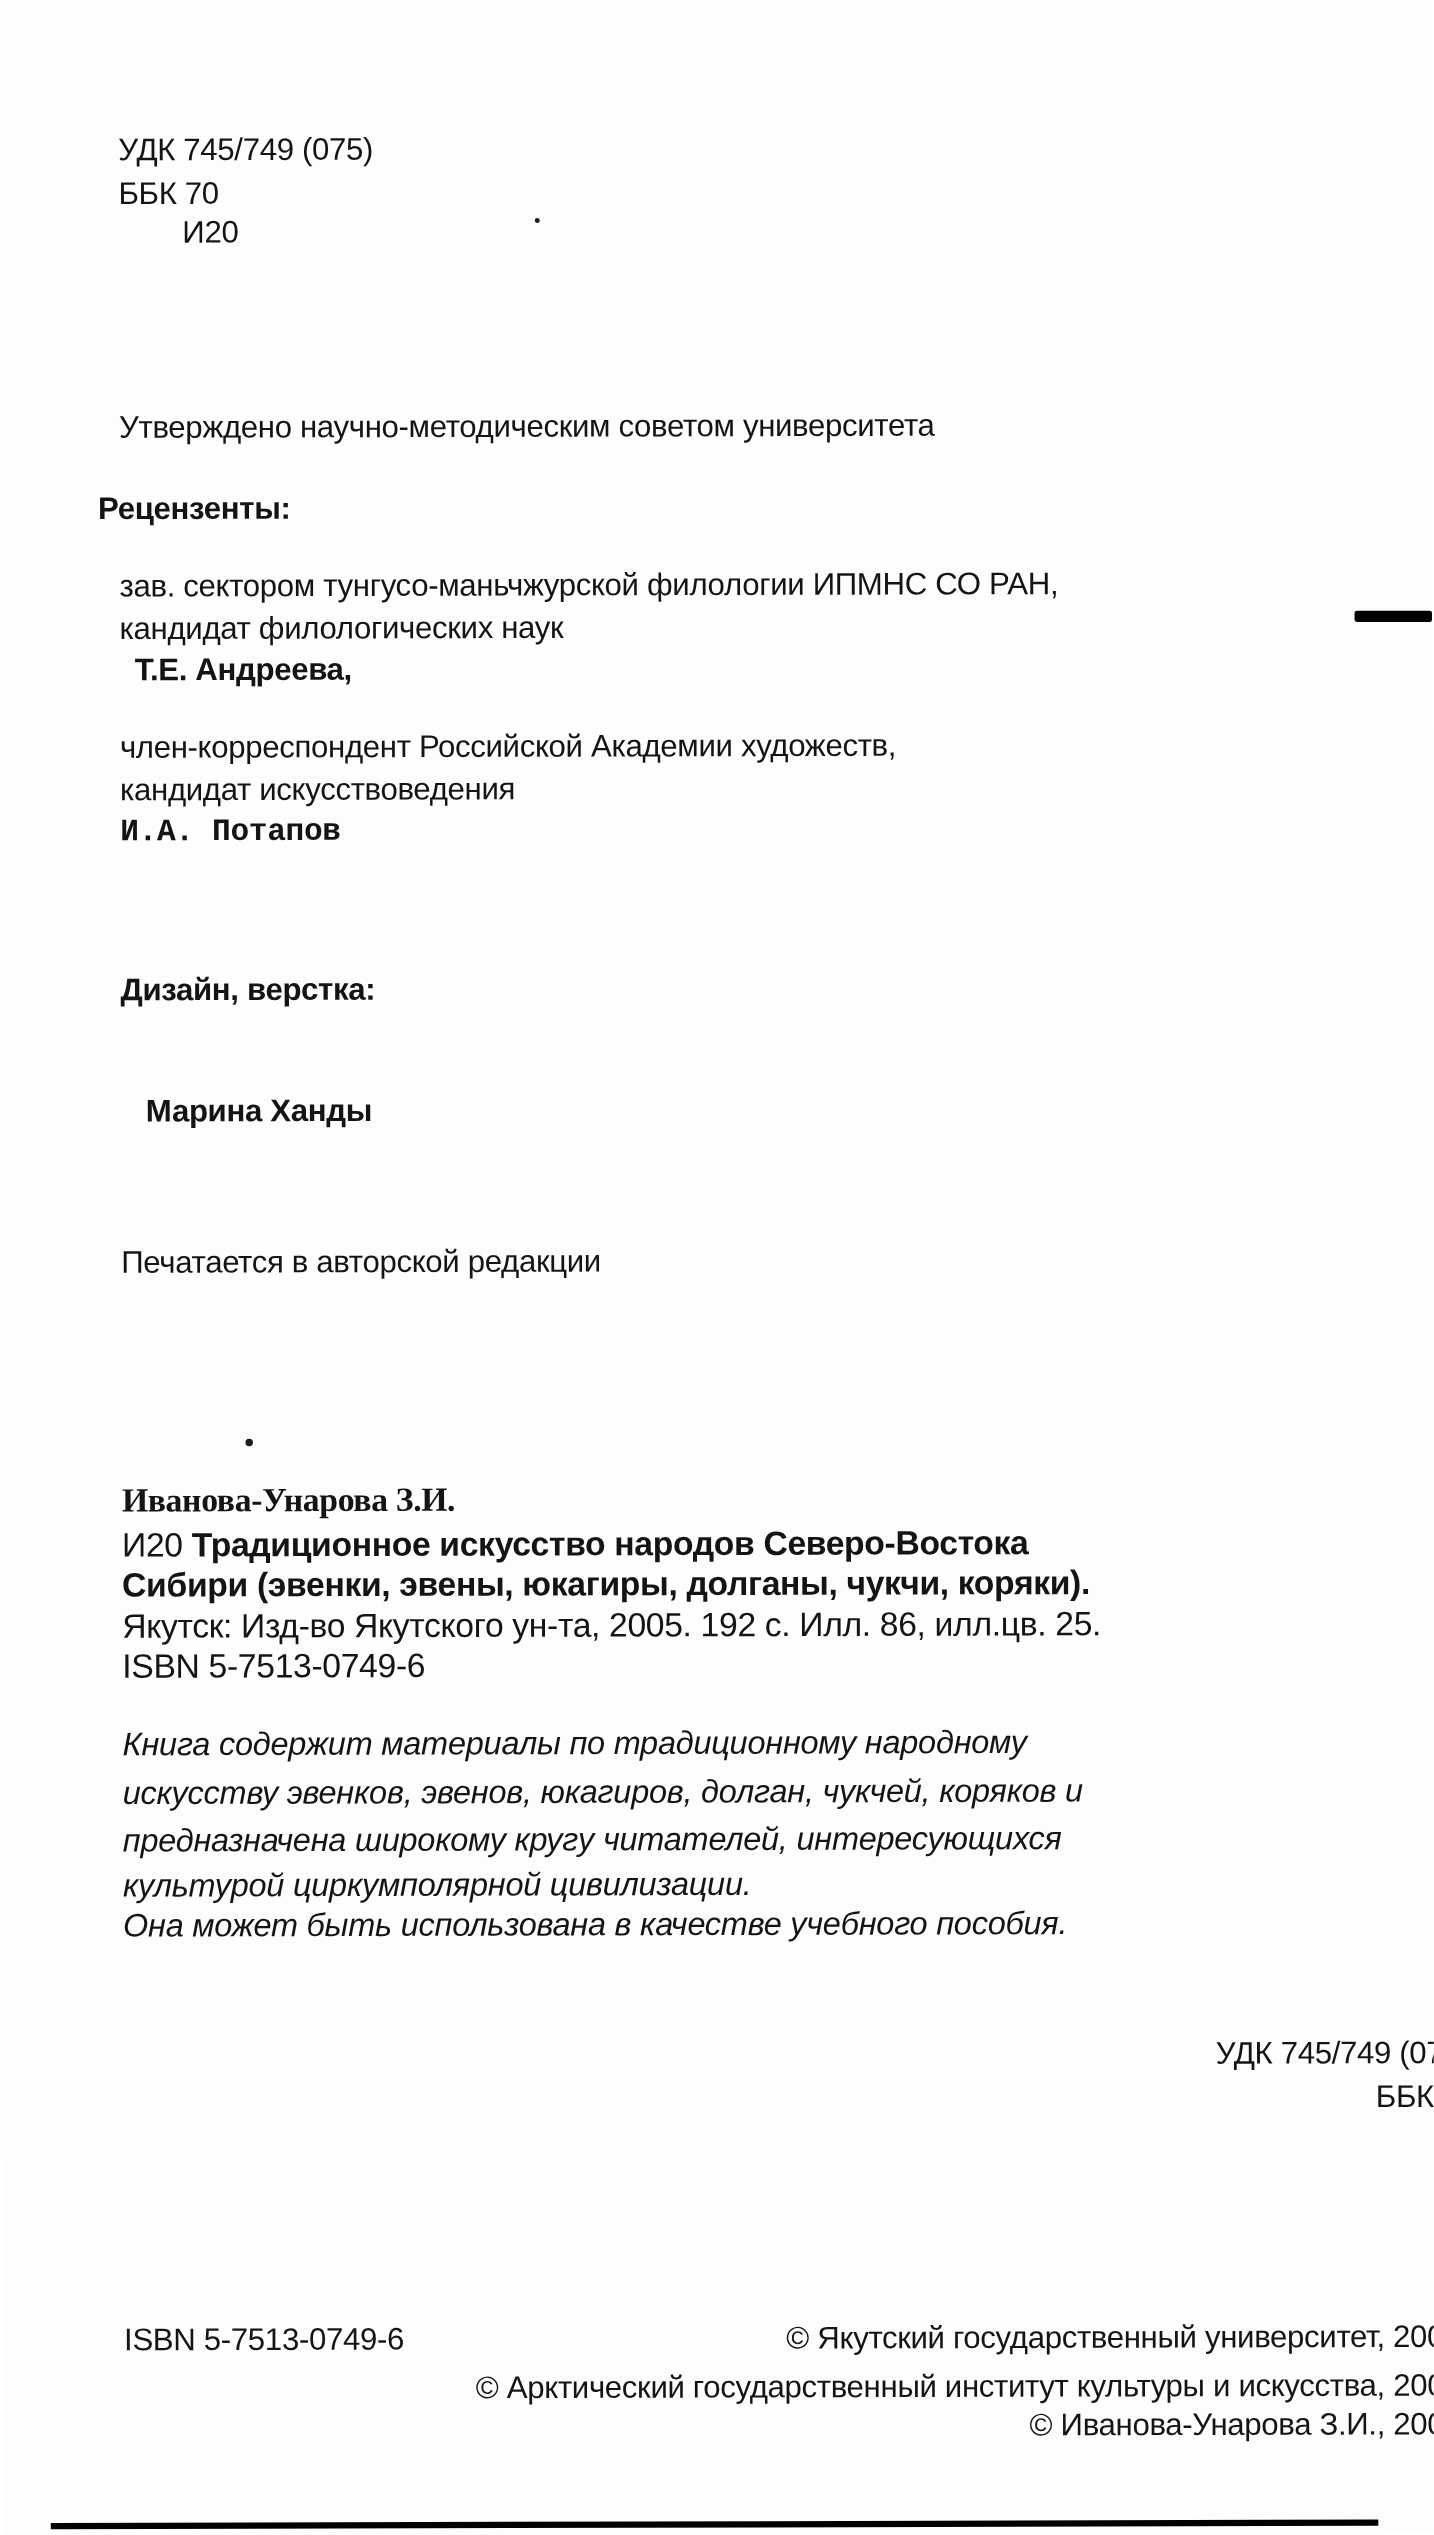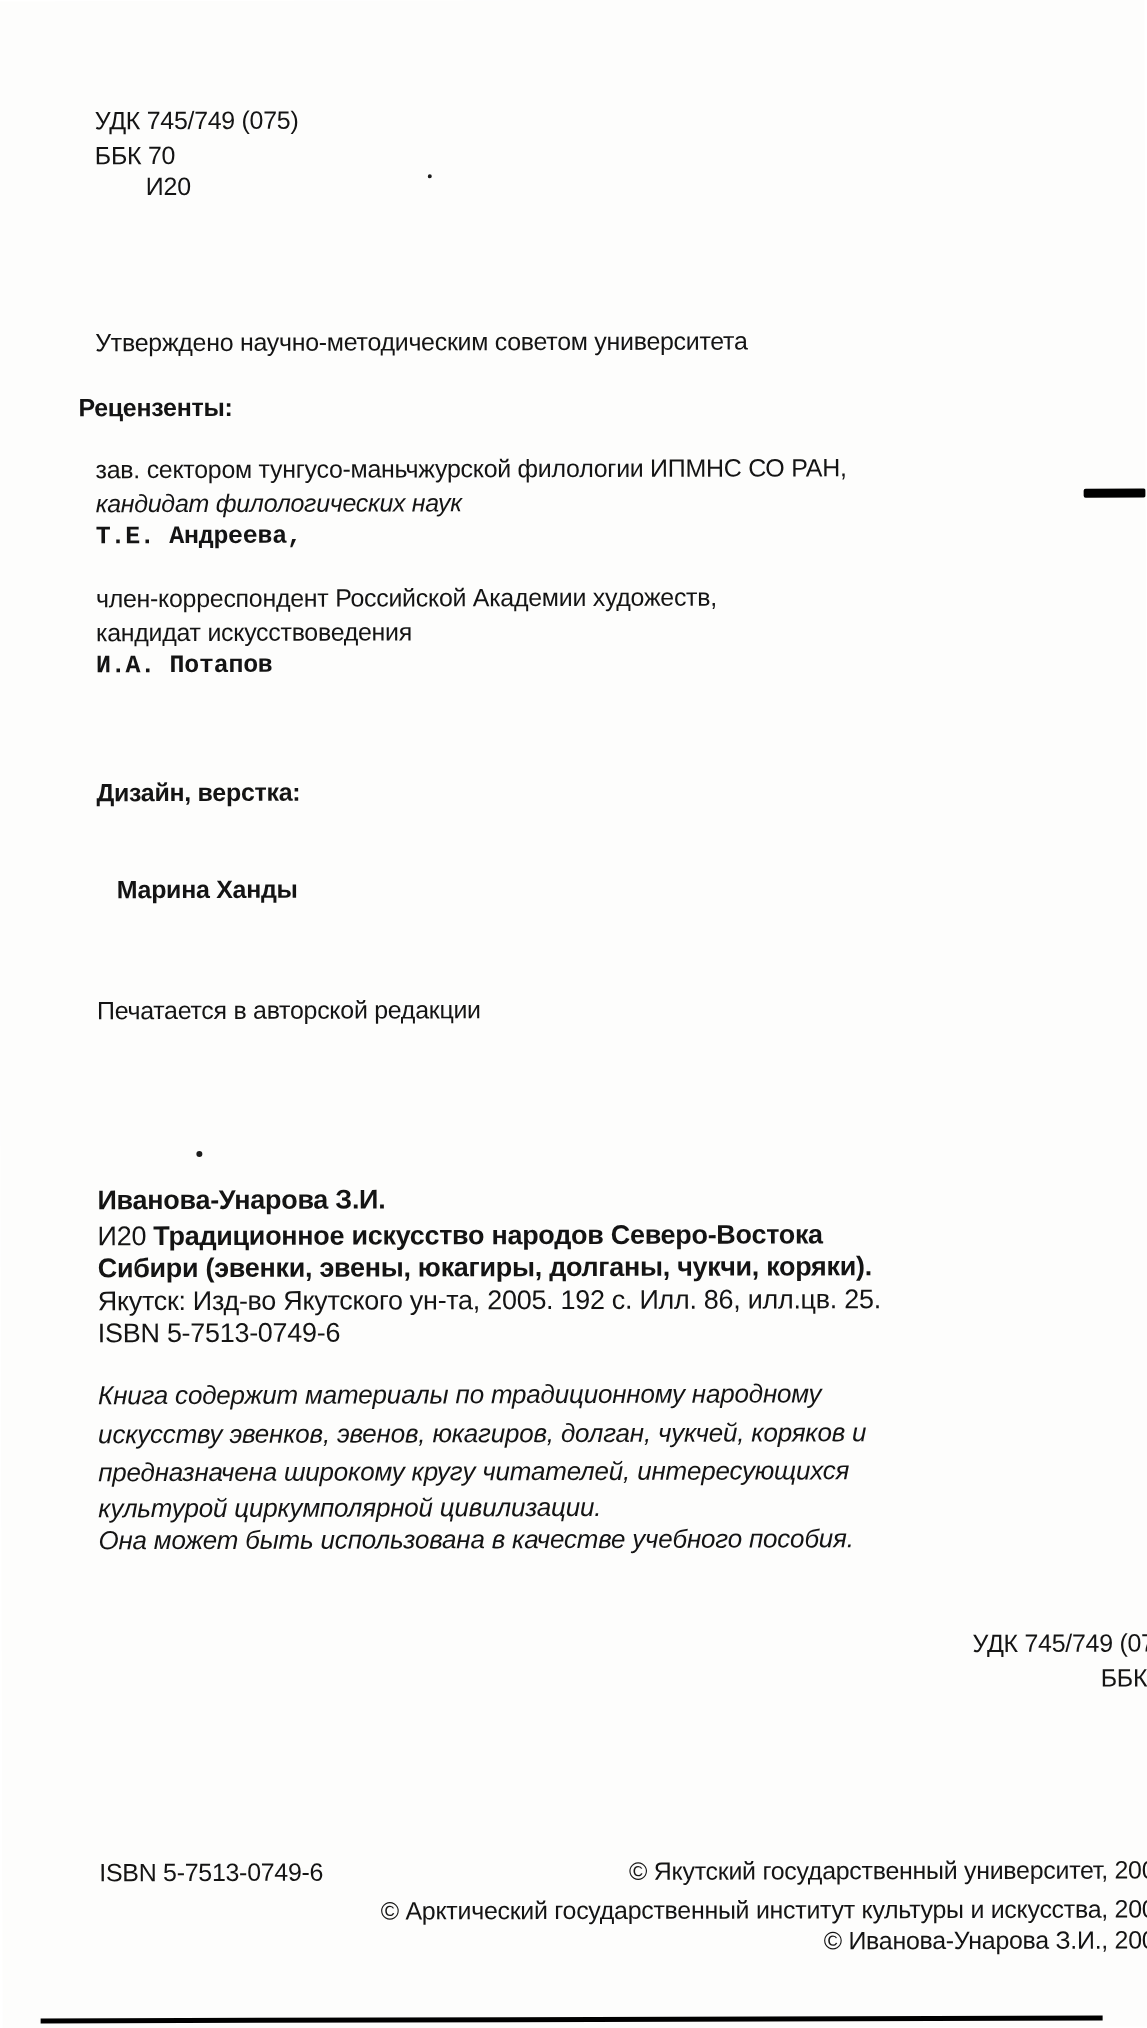--- a/index.html
+++ b/index.html
@@ -41,37 +41,37 @@
 <div class="page">
 
   <div class="t" style="top:106px; left:97px;">УДК 745/749 (075)</div>
   <div class="t" style="top:141px; left:97px;text-align:center;">ББК 70</div>
   <div class="t" style="top:172px; left:148px;">И20</div>
 
   <div class="t" style="top:328px; left:97px;">Утверждено научно-методическим советом университета</div>
 
   <div class="t b" style="top:393px; left:80px;">Рецензенты:</div>
   <div class="t" style="top:455px; left:97px;">зав. сектором тунгусо-маньчжурской филологии ИПМНС СО РАН,</div>
-  <div class="t" style="top:489px; left:97px;font-style:italic;">кандидат филологических наук</div>
-  <div class="t b" style="top:522px; left:97px;font-family:Liberation Mono, monospace;">Т.Е. Андреева,</div>
+  <div class="t" style="top:489px; left:97px;">кандидат филологических наук</div>
+  <div class="t b" style="top:522px; left:109px;">Т.Е. Андреева,</div>
   <div class="t" style="top:584px; left:97px;">член-корреспондент Российской Академии художеств,</div>
   <div class="t" style="top:618px; left:97px;">кандидат искусствоведения</div>
   <div class="t b" style="top:651px; left:97px;font-family:Liberation Mono, monospace;">И.А. Потапов</div>
 
   <div class="bar" style="top:490px; left:1085px; width:62px; height:9px; border-radius:2px;"></div>
 
   <div class="t b" style="top:778px; left:97px;">Дизайн, верстка:</div>
   <div class="t b" style="top:875px; left:97px;margin-left:20px;">Марина Ханды</div>
 
   <div class="t" style="top:996px; left:97px;">Печатается в авторской редакции</div>
 
   <div class="speck" style="top:174px; left:430px; width:4px; height:4px;"></div>
   <div class="speck" style="top:1150px; left:196px; width:6px; height:6px;"></div>
 
-  <div class="t b big" style="top:1185px; left:97px;">Иванова-Унарова З.И.</div>
+  <div class="t b big" style="top:1185px; left:97px;font-family:Liberation Serif, serif;">Иванова-Унарова З.И.</div>
   <div class="t big" style="top:1221px; left:97px;">
     <span>И20</span>
     <span class="b">Традиционное искусство народов Северо-Востока</span>
   </div>
   <div class="t b big" style="top:1253px; left:97px;">Сибири (эвенки, эвены, юкагиры, долганы, чукчи, коряки).</div>
   <div class="t big" style="top:1286px; left:97px;">Якутск: Изд-во Якутского ун-та, 2005. 192 с. Илл. 86, илл.цв. 25.</div>
   <div class="t big" style="top:1318px; left:97px;">ISBN 5-7513-0749-6</div>
 
   <div class="t i" style="top:1380px; left:97px;">Книга содержит материалы по традиционному народному</div>
   <div class="t i" style="top:1419px; left:97px;">искусству эвенков, эвенов, юкагиров, долган, чукчей, коряков и</div>

